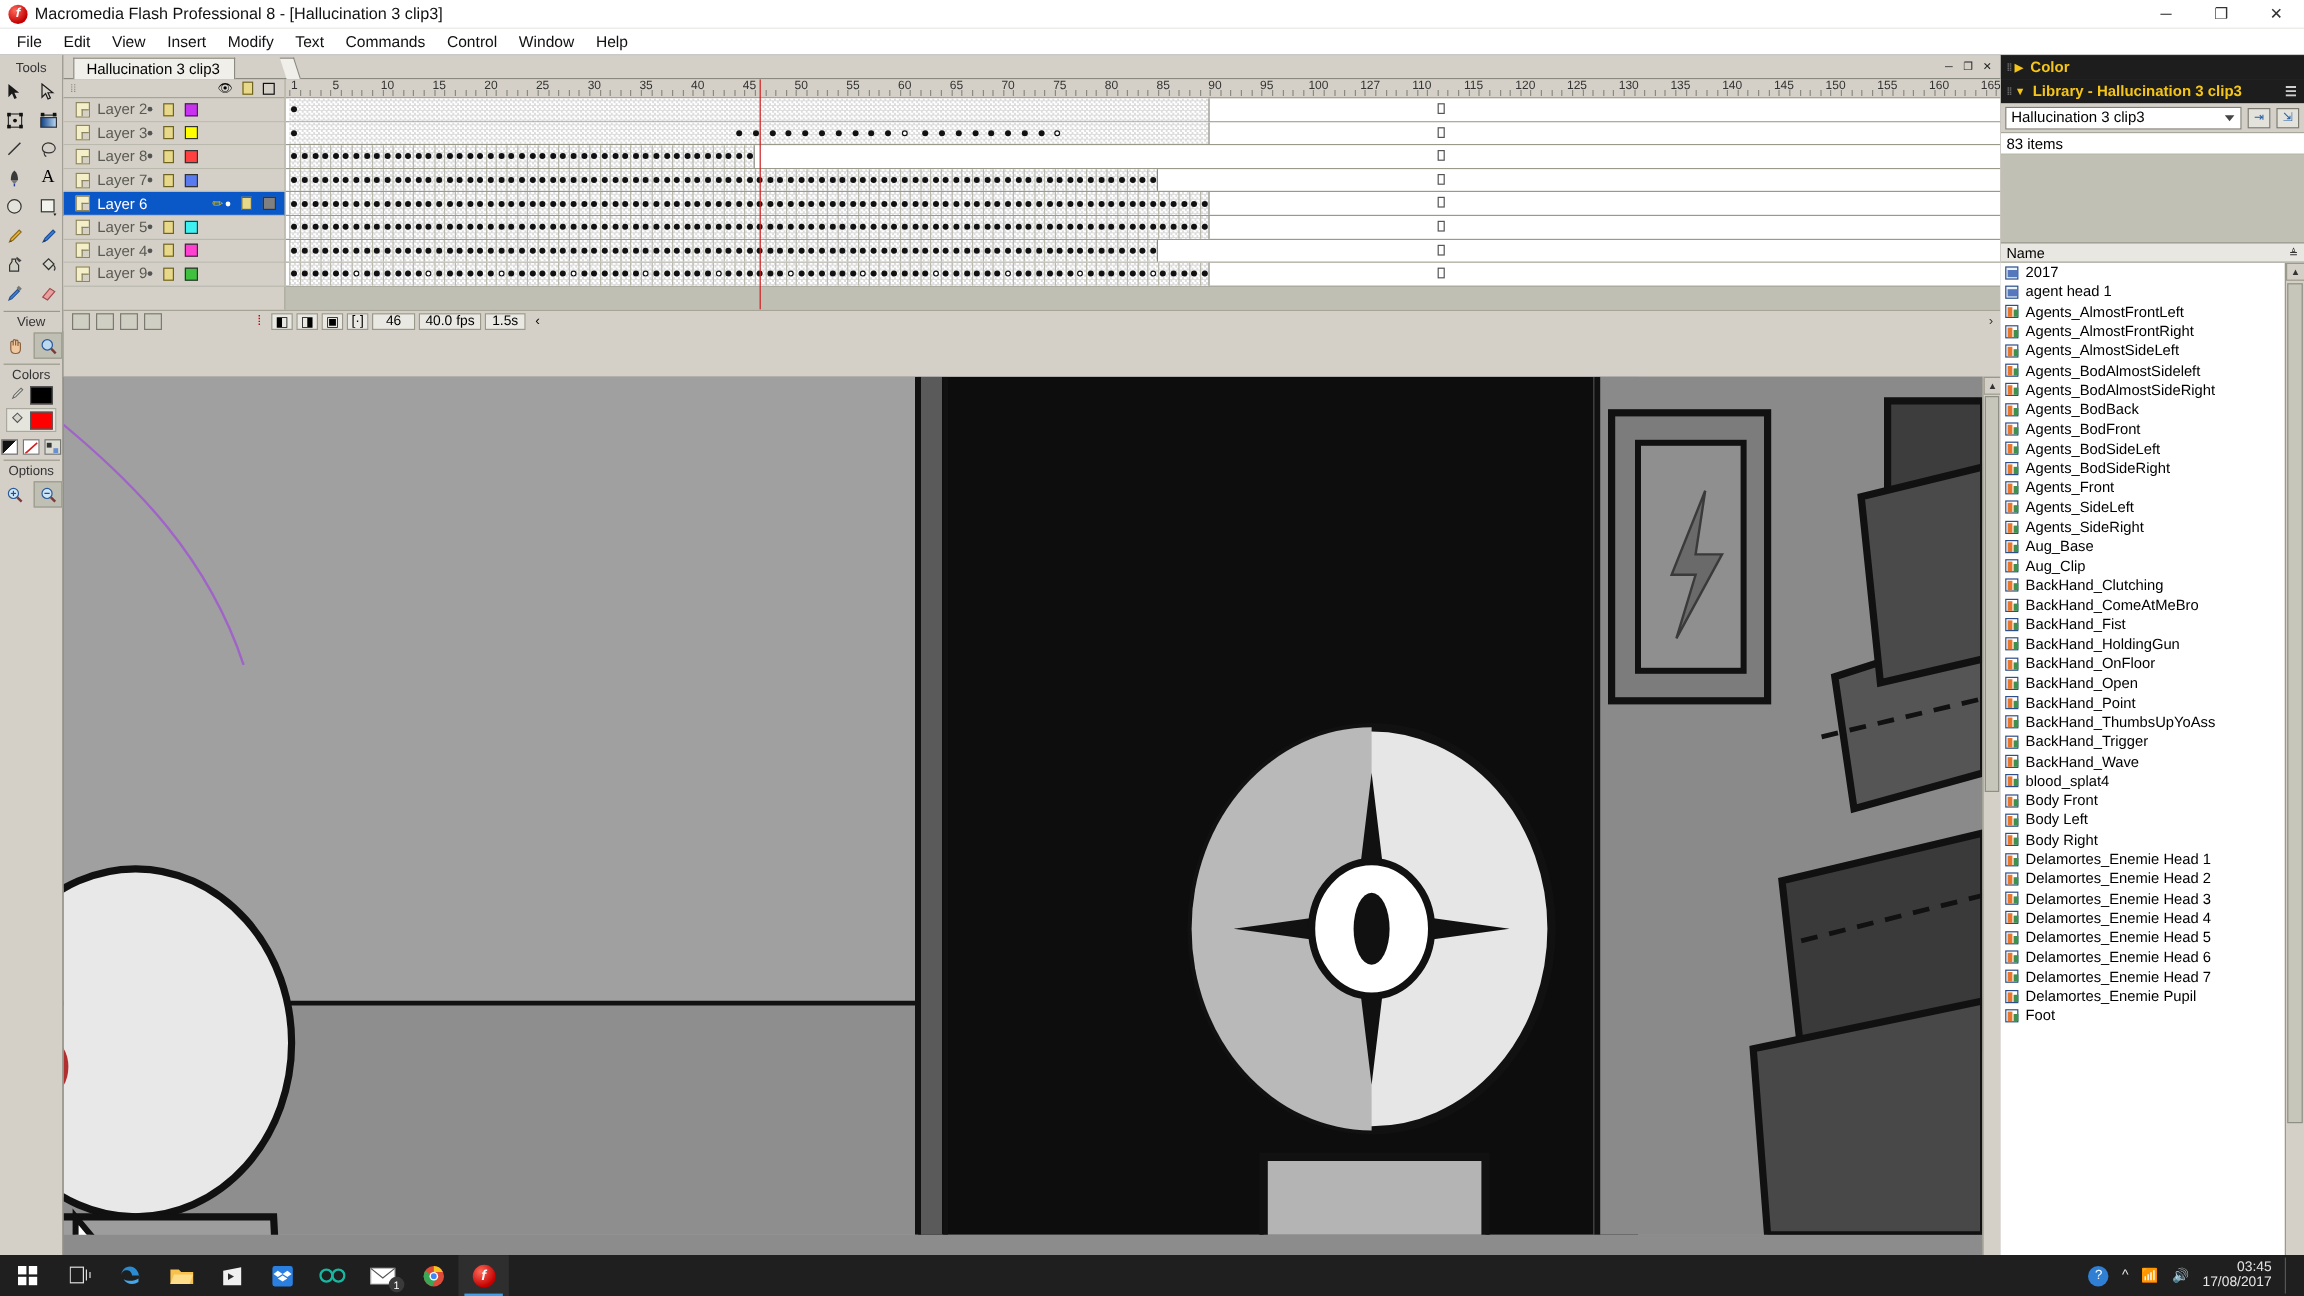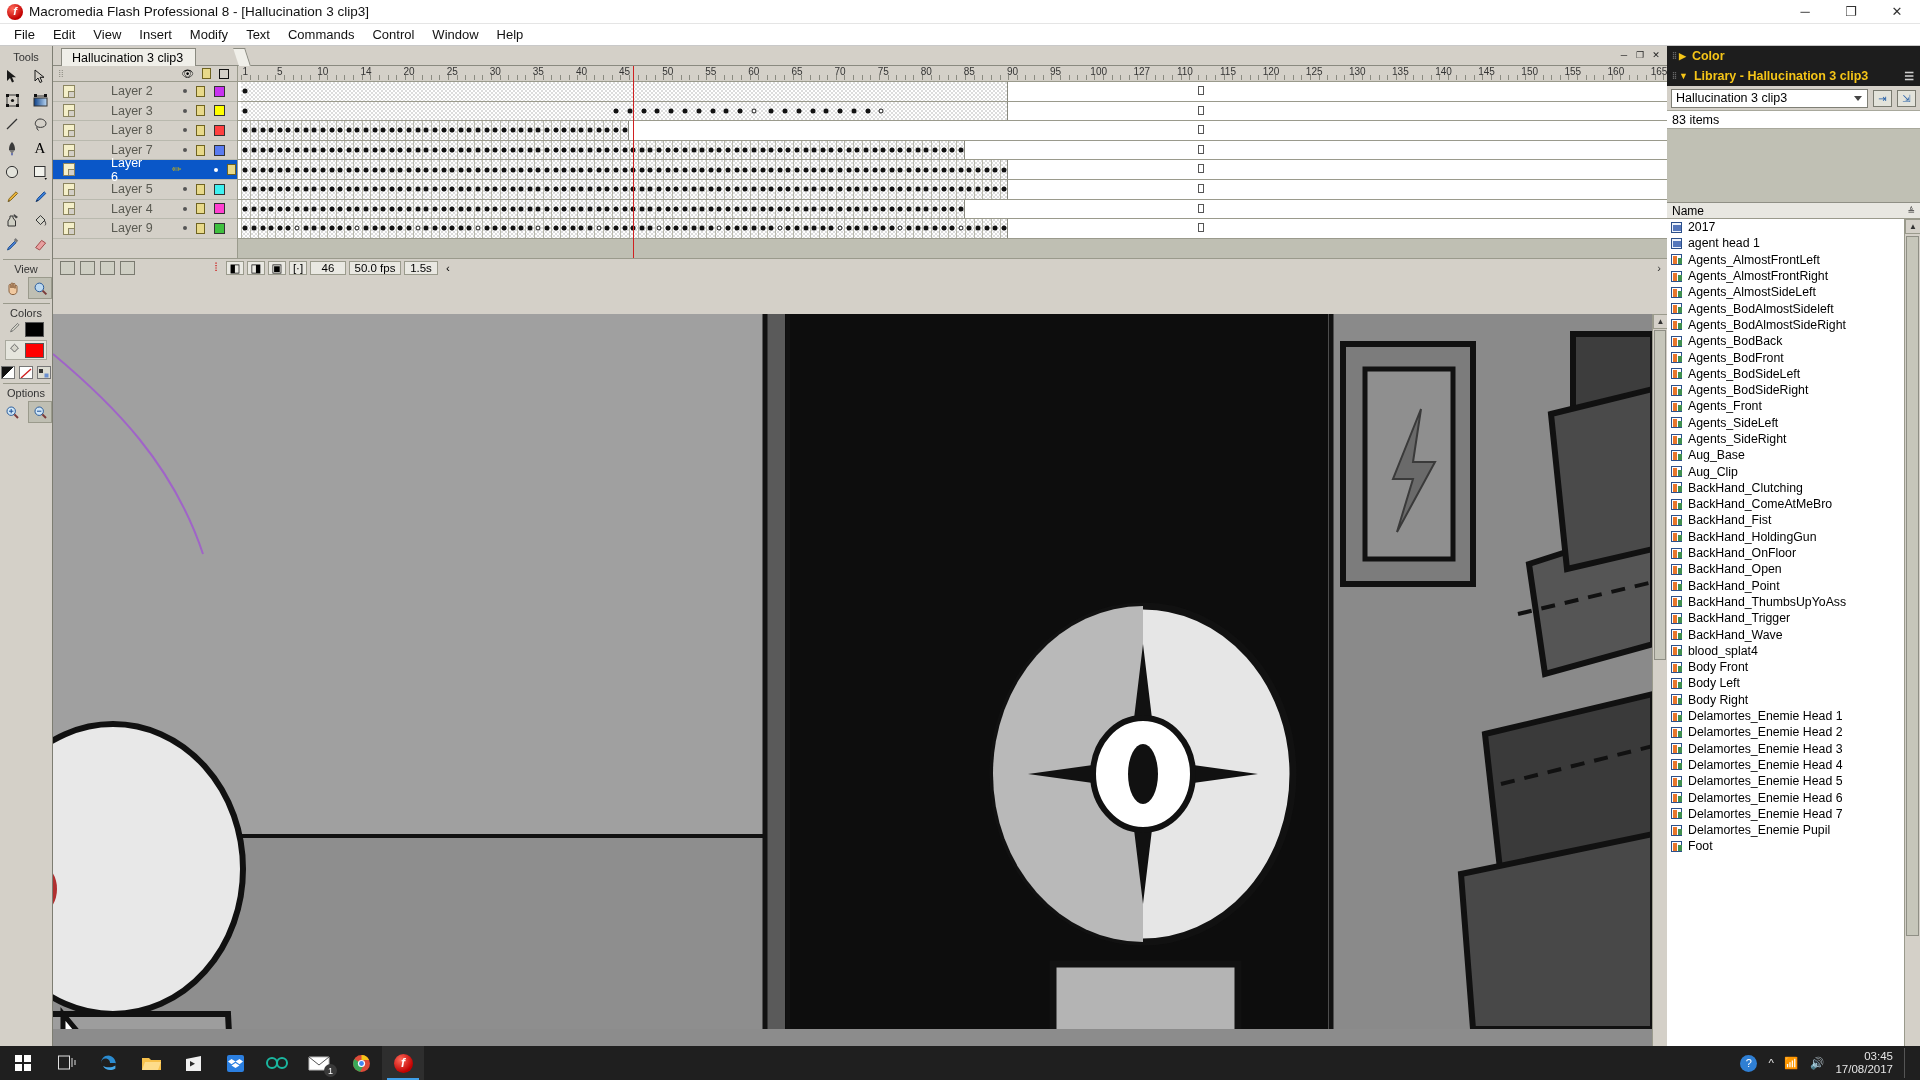--- a/index.html
+++ b/index.html
@@ -85,21 +85,21 @@
   #layerpane { width:185px; flex:0 0 185px; background:#d4d0c8; border-right:1px solid #9a9a8c; }
   .lp-head { height:16px; background:#d4d0c8; display:flex; align-items:center;
              border-bottom:1px solid #9a9a8c; }
   .lp-head .dots { width:16px; font-size:9px; color:#7a7a70; text-align:center; letter-spacing:0px;}
   .lp-head .hicons { margin-left:auto; display:flex; gap:8px; padding-right:8px; align-items:center;}
   .eye { font-size:10px; }
   .lockico { width:9px;height:11px;display:inline-block; position:relative; background:#e8d98a;
              border:1px solid #6f6320; }
   .sqico { width:10px;height:10px;border:1.5px solid #111; display:inline-block; }
   .lrow { height:19.6px; display:flex; align-items:center; border-bottom:1px solid #b9b9ae;
-          background:#d4d0c8; padding-left:10px;gap:30px; }
+          background:#d4d0c8; padding-left:10px; }
   .lrow.sel { background:#0a57c8; color:#fff; }
   .lrow .pgicon { width:12px;height:13px;background:#f4efc9;border:1px solid #8b8560;
           margin-right:6px; position:relative; flex:0 0 12px;}
   .lrow .pgicon:after { content:""; position:absolute; right:0; bottom:0; width:5px;height:5px;
           background:#d4d0c8; border-left:1px solid #8b8560; border-top:1px solid #8b8560;}
   .lrow .lname { font-size:12.5px; color:#5a5a52; }
   .lrow.sel .lname { color:#fff; }
   .lrow .pencil { margin-left:auto; font-size:11px; }
   .lrow .ctl { display:flex; align-items:center; gap:9px; padding-right:7px; }
   .lrow .dot { width:4px;height:4px;border-radius:50%;background:#555; display:inline-block; }
@@ -502,21 +502,21 @@
                 </span>
               </div>
             </div>
         </div>
 
         <div id="framepane">
           <div class="ruler" id="ruler">
               <div class="lab" style="left: 7.31px;">1</div>
               <div class="lab" style="left: 41.79px;">5</div>
               <div class="lab" style="left: 84.89px;">10</div>
-              <div class="lab" style="left: 127.99px;">14</div>
+              <div class="lab" style="left: 127.99px;">15</div>
               <div class="lab" style="left: 171.09px;">20</div>
               <div class="lab" style="left: 214.19px;">25</div>
               <div class="lab" style="left: 257.29px;">30</div>
               <div class="lab" style="left: 300.39px;">35</div>
               <div class="lab" style="left: 343.49px;">40</div>
               <div class="lab" style="left: 386.59px;">45</div>
               <div class="lab" style="left: 429.69px;">50</div>
               <div class="lab" style="left: 472.79px;">55</div>
               <div class="lab" style="left: 515.89px;">60</div>
               <div class="lab" style="left: 558.99px;">65</div>
@@ -1737,21 +1737,21 @@
           <span class="fb"></span>
         </div>
         <div class="spacer"></div>
         <div class="tl-meter">
           <span class="cell" style="min-width:14px;border:none;background:transparent;color:#c00;">⦙</span>
           <span class="cell" style="min-width:18px;">◧</span>
           <span class="cell" style="min-width:18px;">◨</span>
           <span class="cell" style="min-width:18px;">▣</span>
           <span class="cell" style="min-width:18px;">[·]</span>
           <span class="cell">46</span>
-          <span class="cell" style="min-width:52px;">50.0 fps</span>
+          <span class="cell" style="min-width:52px;">40.0 fps</span>
           <span class="cell" style="min-width:34px;">1.5s</span>
           <span class="cell" style="min-width:14px;border:none;background:transparent;">‹</span>
         </div>
         <div class="lastline">
           <span>›</span>
         </div>
       </div>
 
       <div id="stagewrap">
         <div id="stage">

